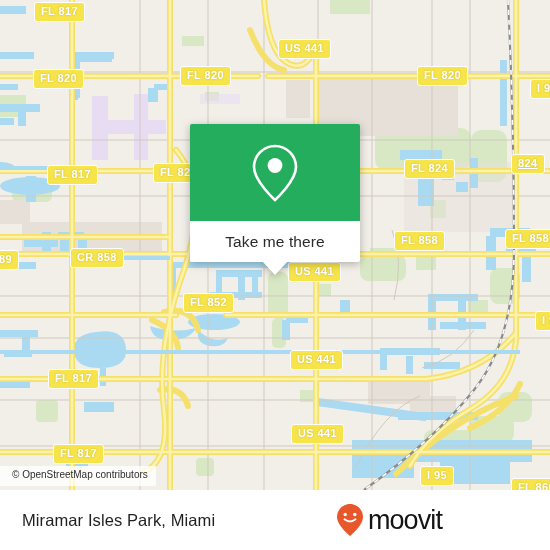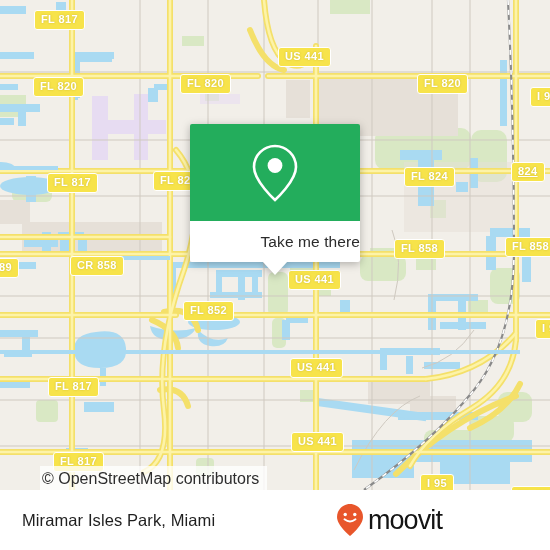--- a/index.html
+++ b/index.html
@@ -23,54 +23,52 @@
     color:#ffffff;
     font-size:11px;
     font-weight:bold;
     letter-spacing:.4px;
     line-height:1;
     padding:3px 6px 4px 6px;
     white-space:nowrap;
     box-sizing:border-box;
     text-shadow:0 0 2px rgba(120,105,0,.35);
     z-index:20;
-    margin-top:8px;
   }
   .shield span{display:block;}
 
   
   .attrib{
     position:absolute;left:0;top:466px;
     background:rgba(255,255,255,.78);
     color:#2d2d2d;
-    font-size:16px;
-    padding:3px 8px 4px 2px;
+    font-size:10px;
+    padding:3px 8px 4px 12px;
     line-height:1.25;
     z-index:40;
     white-space:nowrap;
-    margin-left:40px;
   }
 
   
   .callout{
     position:absolute;left:190px;top:124px;width:170px;
     z-index:60;
     filter:drop-shadow(0 2px 4px rgba(0,0,0,.28));
   }
   .callout-green{
     background:#23ad5c;
     height:97px;
     border-radius:2px 2px 0 0;
     display:flex;align-items:center;justify-content:center;
   }
   .callout-white{
     background:#ffffff;
     height:41px;
     border-radius:0 0 2px 2px;
-    display:flex;align-items:center;justify-content:flex-end;
+    display:flex;align-items:center;justify-content:center;
     position:relative;
   }
   .callout-label{
     font-size:15.5px;
     color:#2b2b2b;
     letter-spacing:.1px;
     line-height:1;
   }
   .callout-tip{
     position:absolute;left:50%;bottom:-13px;margin-left:-13px;

